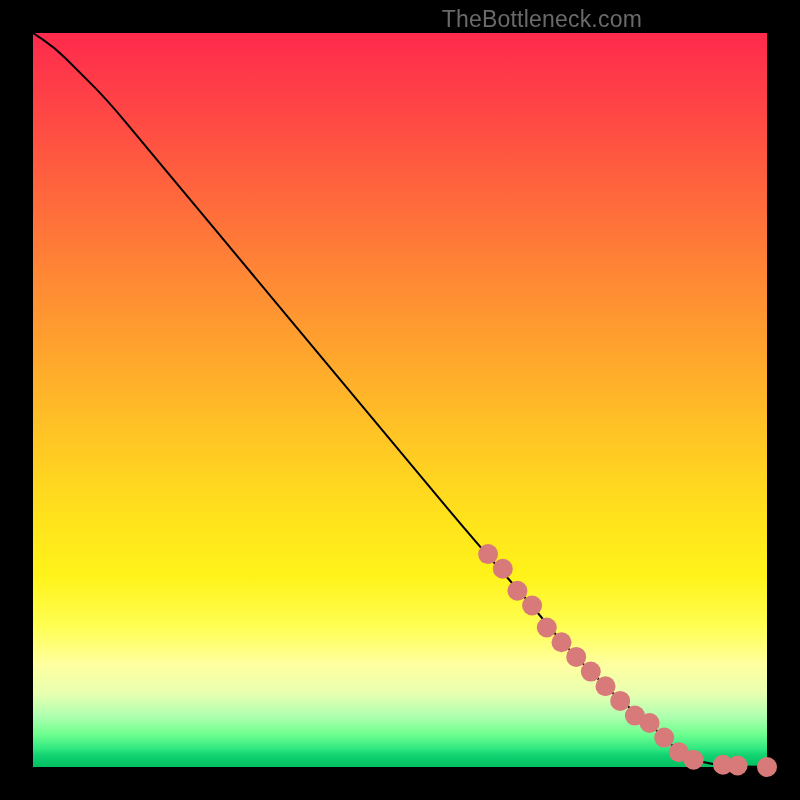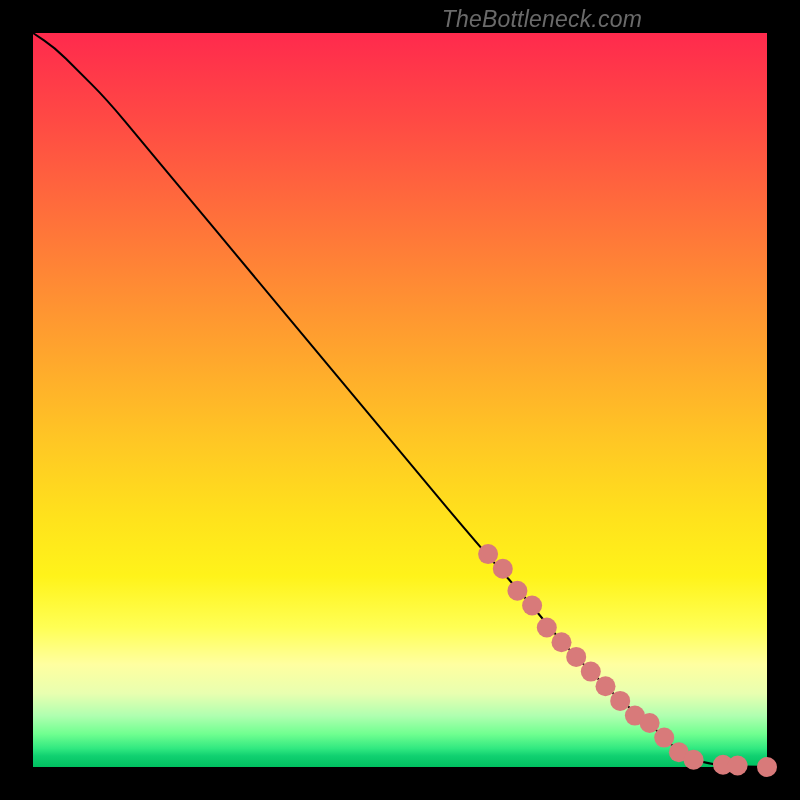--- a/index.html
+++ b/index.html
@@ -9,21 +9,20 @@
     height: 800px;
     background: #000;
     overflow: hidden;
     font-family: Arial, Helvetica, sans-serif;
   }
   .frame {
     position: absolute;
     left: 0; top: 0;
     width: 680px; height: 800px;
     background: #000;
-    font-style: italic;
   }
   .plot {
     position: absolute;
     left: 33px;
     top: 33px;
     width: 734px;
     height: 734px;
     background: linear-gradient(to bottom,
       #ff2a4d 0%,
       #ff4a44 12%,

